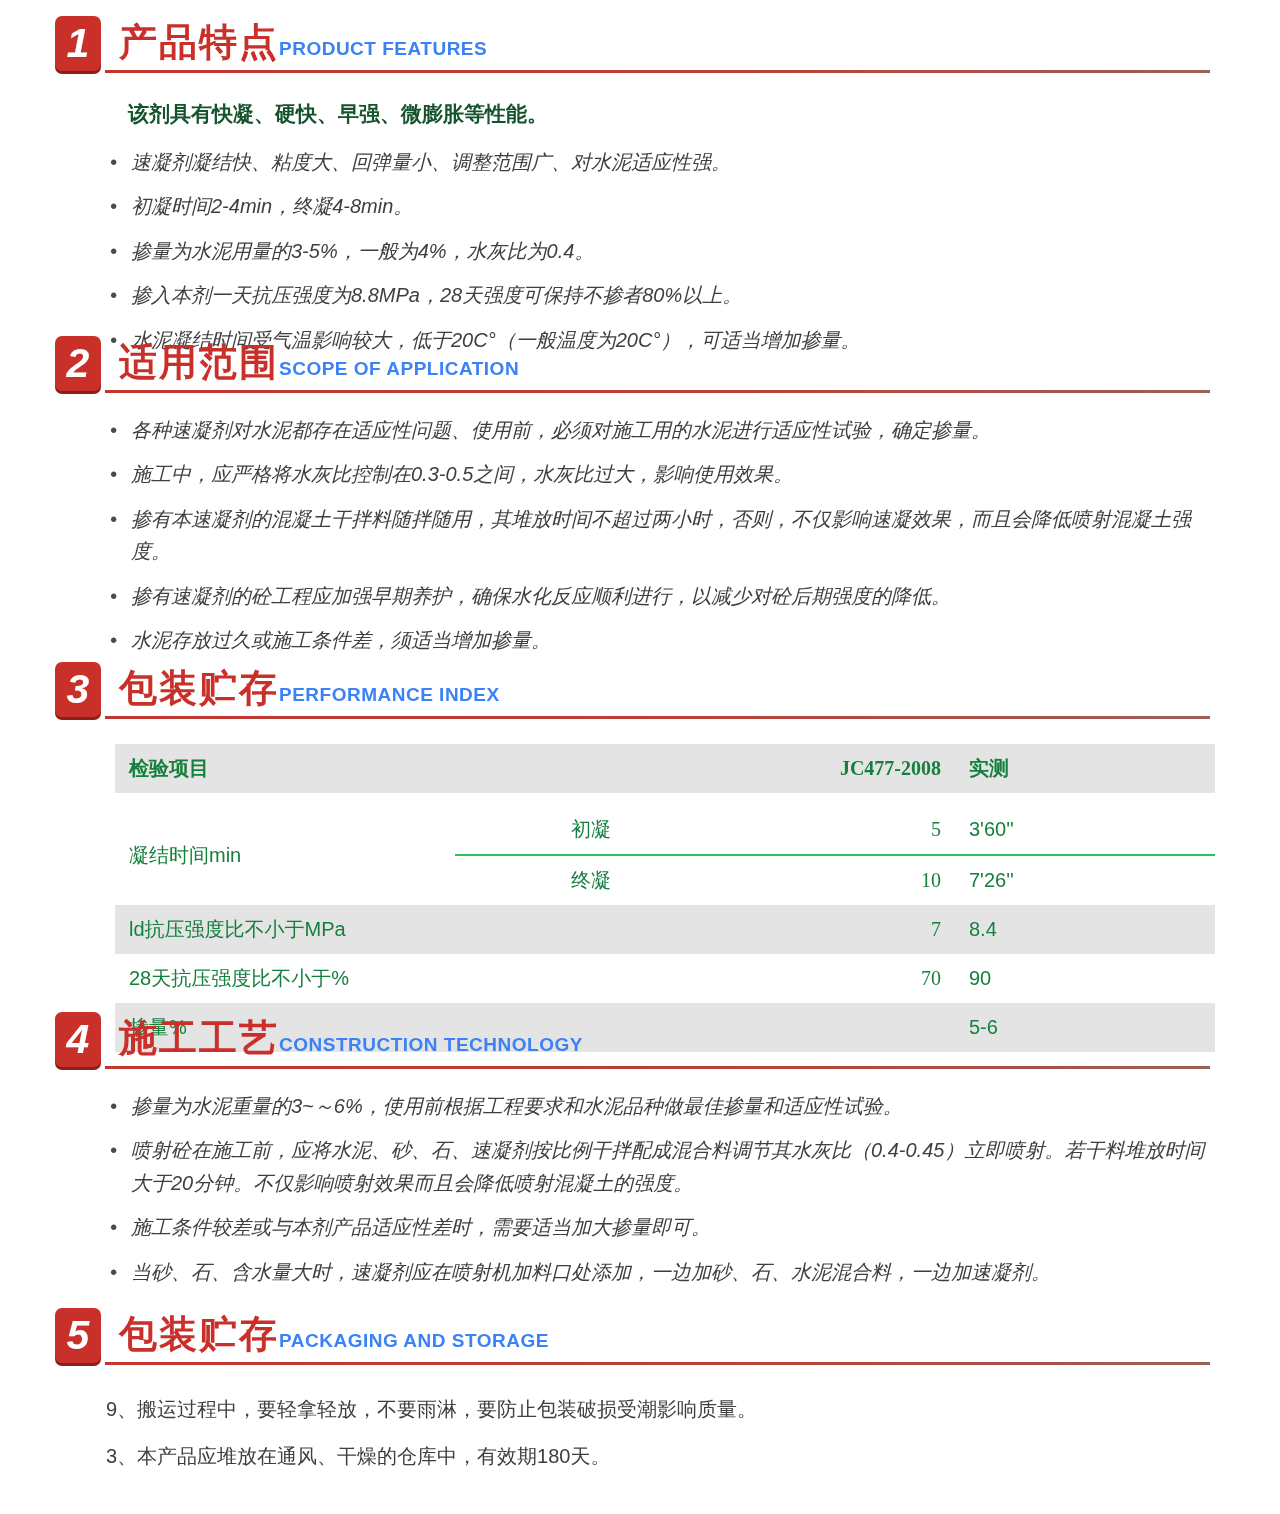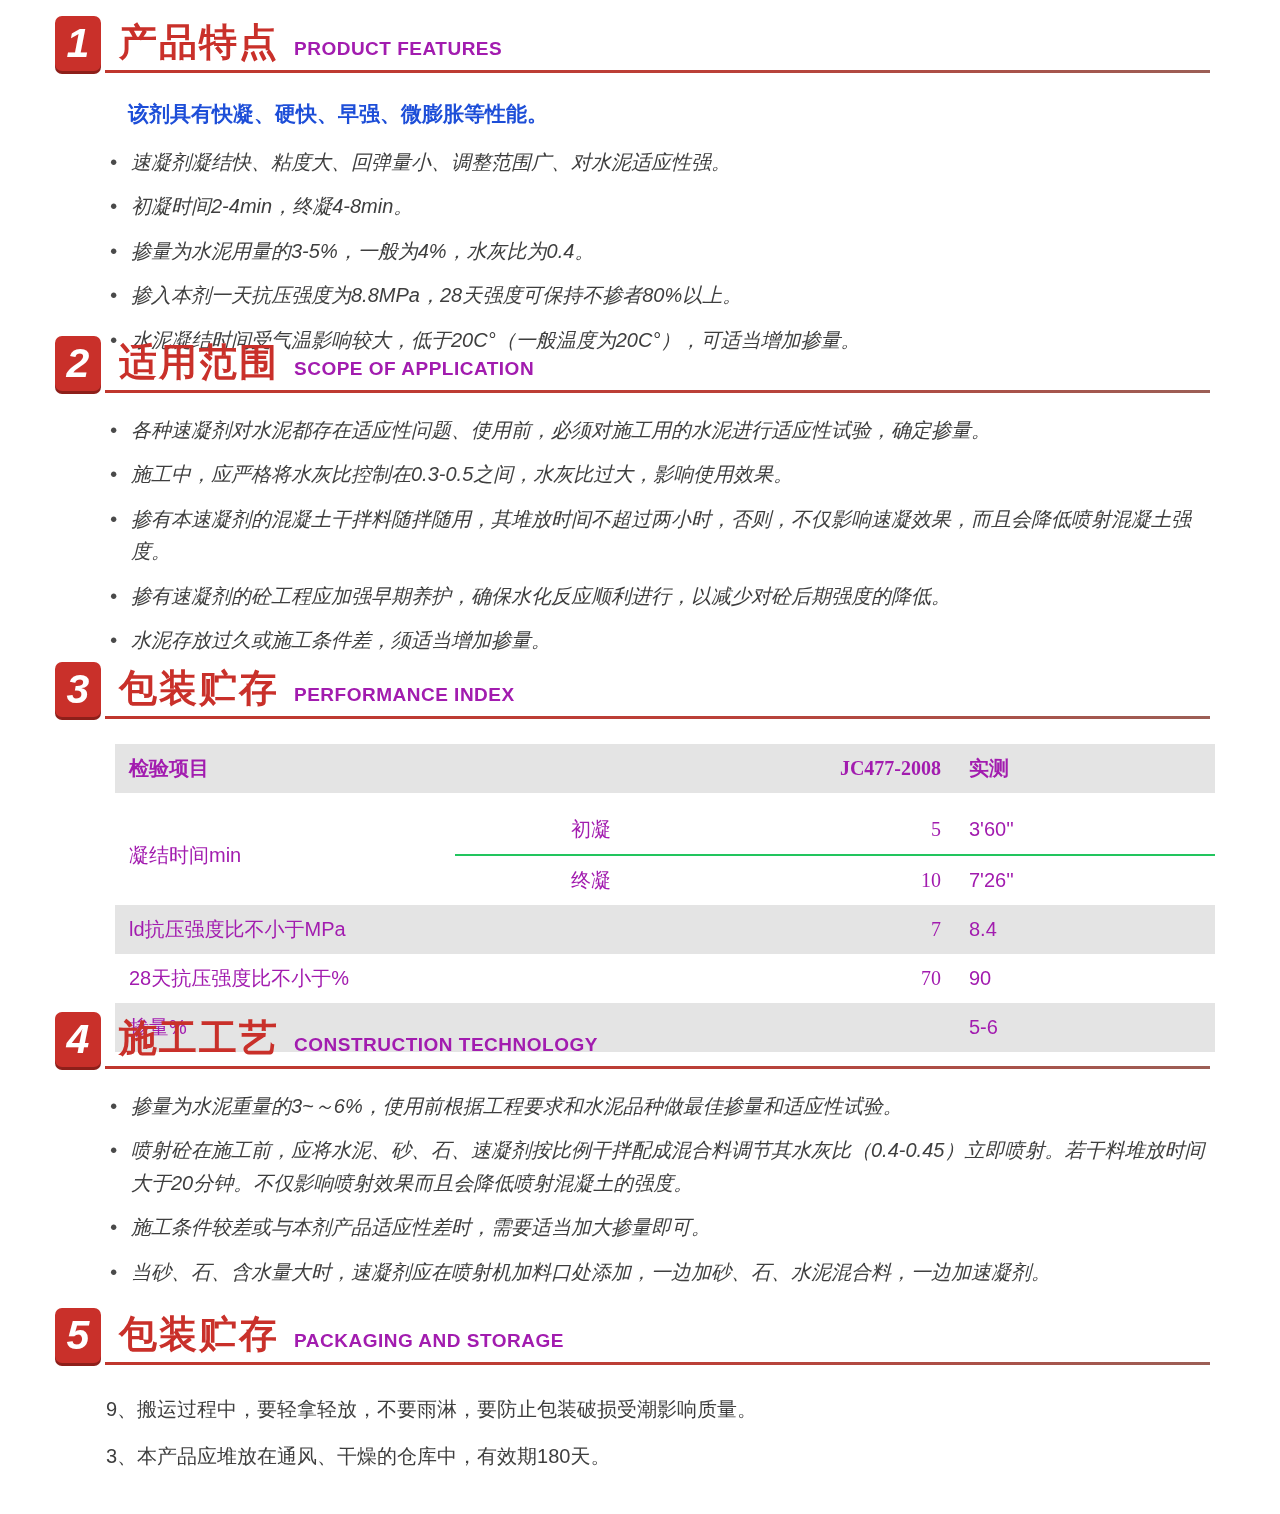--- a/index.html
+++ b/index.html
@@ -20,46 +20,46 @@
     background:linear-gradient(90deg,#c0362d 0%, #bb4038 55%, #9c5f56 100%);
   }
   .badge {
     position:absolute; left:0; top:0; width:46px; height:55px;
     background:#c9302a; border-radius:7px;
     color:#ffffff; font-size:41px; font-style:italic; font-weight:bold;
     display:flex; align-items:center; justify-content:center;
     box-shadow:0 3px 0 #8d1f1a;
     z-index:2;
   }
-  .titles { position:absolute; left:64px; bottom:8px; display:flex; align-items:baseline; gap:15px; white-space:nowrap; }
+  .titles { position:absolute; left:64px; bottom:8px; display:flex; align-items:baseline; white-space:nowrap; }
   .title-cn { font-size:38px; font-weight:bold; color:#c9302a; letter-spacing:2px; }
-  .title-en { font-size:19px; font-weight:bold; color:#a21caf; letter-spacing:0.5px; }
+  .title-en { font-size:19px; font-weight:bold; color:#3b82f6; letter-spacing:0.5px; }
 
   
   .intro {
     margin:24px 66px 4px 128px;
-    font-size:21px; font-weight:bold; color:#1d4ed8;
+    font-size:21px; font-weight:bold; color:#14532d;
   }
   ul.bullets { margin:18px 60px 0 106px; padding:0; list-style:none;font-style:italic; }
   ul.bullets li {
     position:relative; padding-left:25px; margin-bottom:12px;
     font-size:20px; color:#3e3e3e; line-height:1.62;
   }
   ul.bullets li::before {
     content:"•"; position:absolute; left:4px; top:0; color:#4a4a4a;
   }
   .plain-lines { margin:26px 60px 0 106px; }
   .plain-line { font-size:20px; color:#3e3e3e; margin-bottom:17px; line-height:1.5; }
 
   
   table.perf {
     margin:22px 0 0 115px;
     border-collapse:separate; border-spacing:0;
     width:1100px; table-layout:fixed;
-    font-size:20px; color:#a21caf;
+    font-size:20px; color:#15803d;
   }
   table.perf td { padding:11px 14px; vertical-align:middle; }
   tr.hdr td { background:#e4e4e4; font-weight:bold; border-bottom:12px solid #ffffff; }
   tr.gray td { background:#e4e4e4; }
   td.c { text-align:right;font-family:Liberation Serif, serif; }
   td.l { text-align:left; }
   tr.subrow-top td.divided { border-bottom:2px solid #22c55e; }
   td.group { vertical-align:middle; }
 </style>
 </head>

